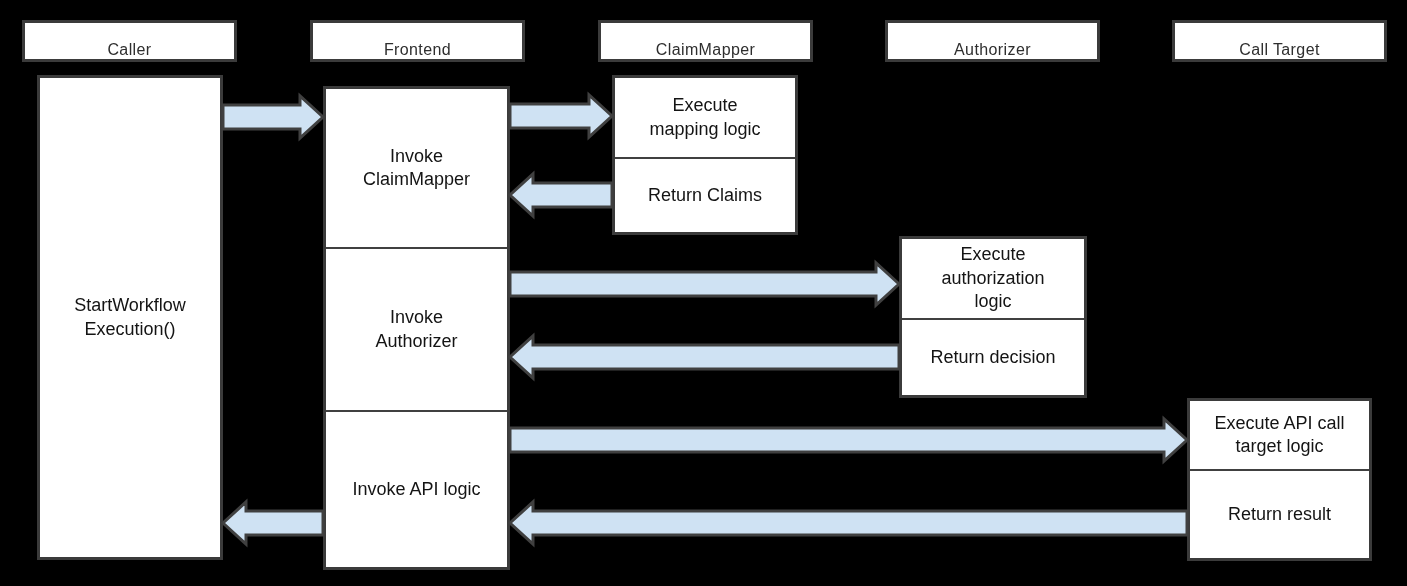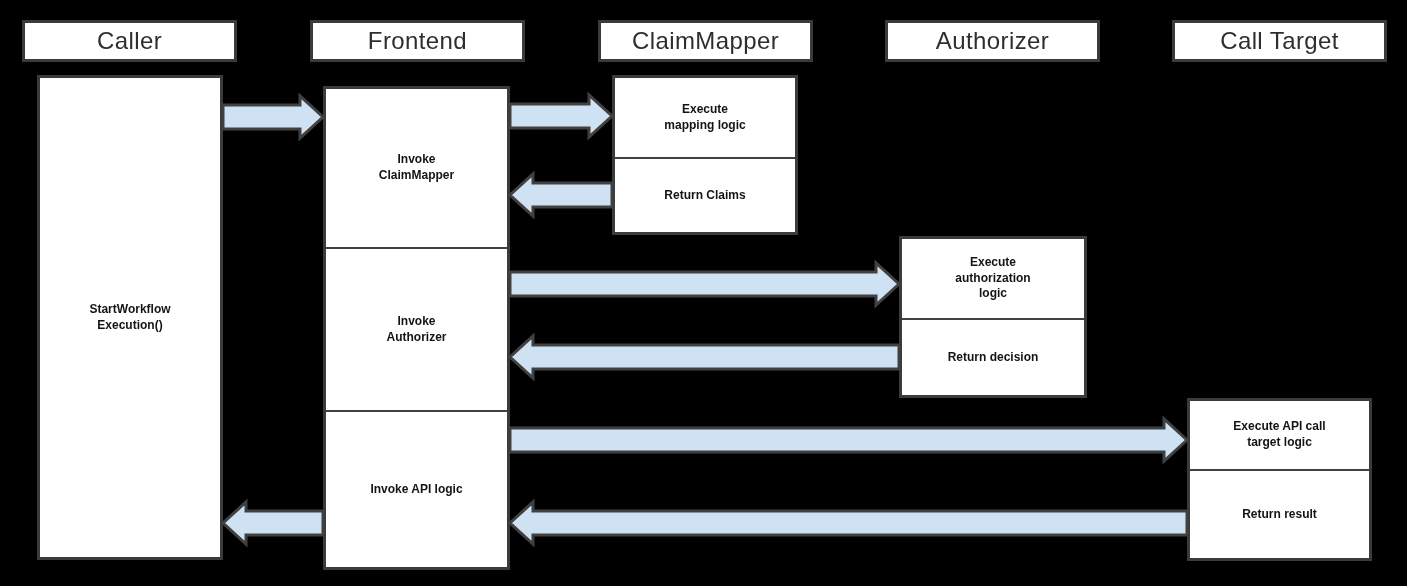--- a/index.html
+++ b/index.html
@@ -18,43 +18,43 @@
   
   .header {
     position: absolute;
     top: 20px;
     width: 215px;
     height: 42px;
     background: #ffffff;
     border: 3px solid #3b3b3b;
     box-sizing: border-box;
     display: flex;
-    align-items: center;
+    align-items: flex-end;
     justify-content: center;
-    font-size: 24px;
+    font-size: 16px;
     font-weight: 400;
     color: #2e2e2e;
     letter-spacing: 0.4px;
   }
   
   .act {
     position: absolute;
     background: #ffffff;
     border: 3px solid #3b3b3b;
     box-sizing: border-box;
     display: flex;
     flex-direction: column;
   }
   .cell {
     display: flex;
     align-items: center;
     justify-content: center;
     text-align: center;
-    font-weight: 700;
-    font-size: 12px;
+    font-weight: 400;
+    font-size: 18px;
     line-height: 1.3;
     color: #141414;
     white-space: pre-line;
     box-sizing: border-box;
   }
   .cell + .cell {
     border-top: 2px solid #404040;
   }
   .arrows {
     position: absolute;

